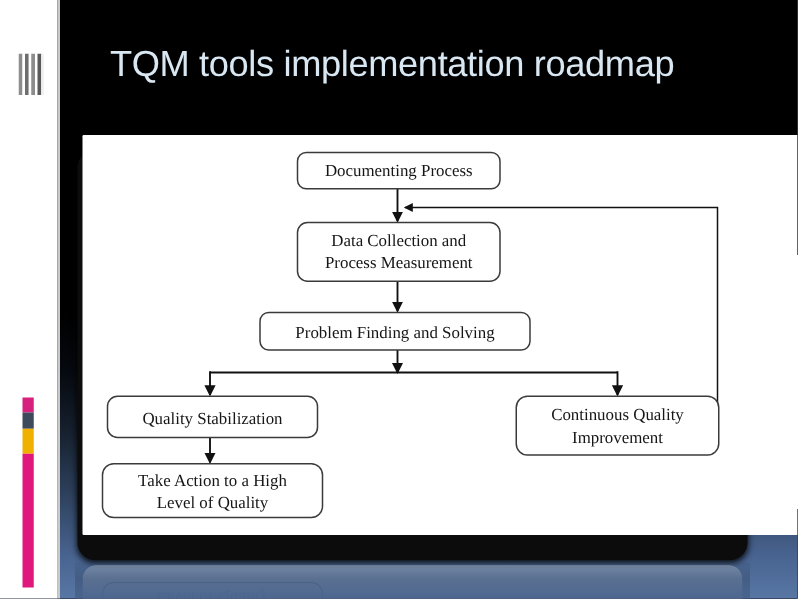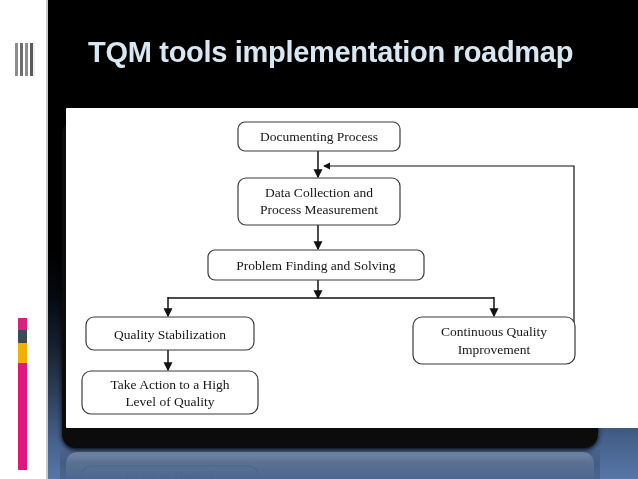--- a/index.html
+++ b/index.html
@@ -53,21 +53,20 @@
 
   
   .title {
     position: absolute;
     left: 88px; top: 36px;
     width: 520px;
     font-size: 29px;
     letter-spacing: -0.3px;
     color: #d8e7f2;
     white-space: nowrap;
-    font-weight: bold;
   }
 
   
   .panel-shadow {
     position: absolute;
     left: 62px; top: 120px;
     width: 536px; height: 328px;
     border-radius: 14px;
     background: #0c0c0c;
     box-shadow: 0 2px 5px rgba(0,0,0,0.9);

